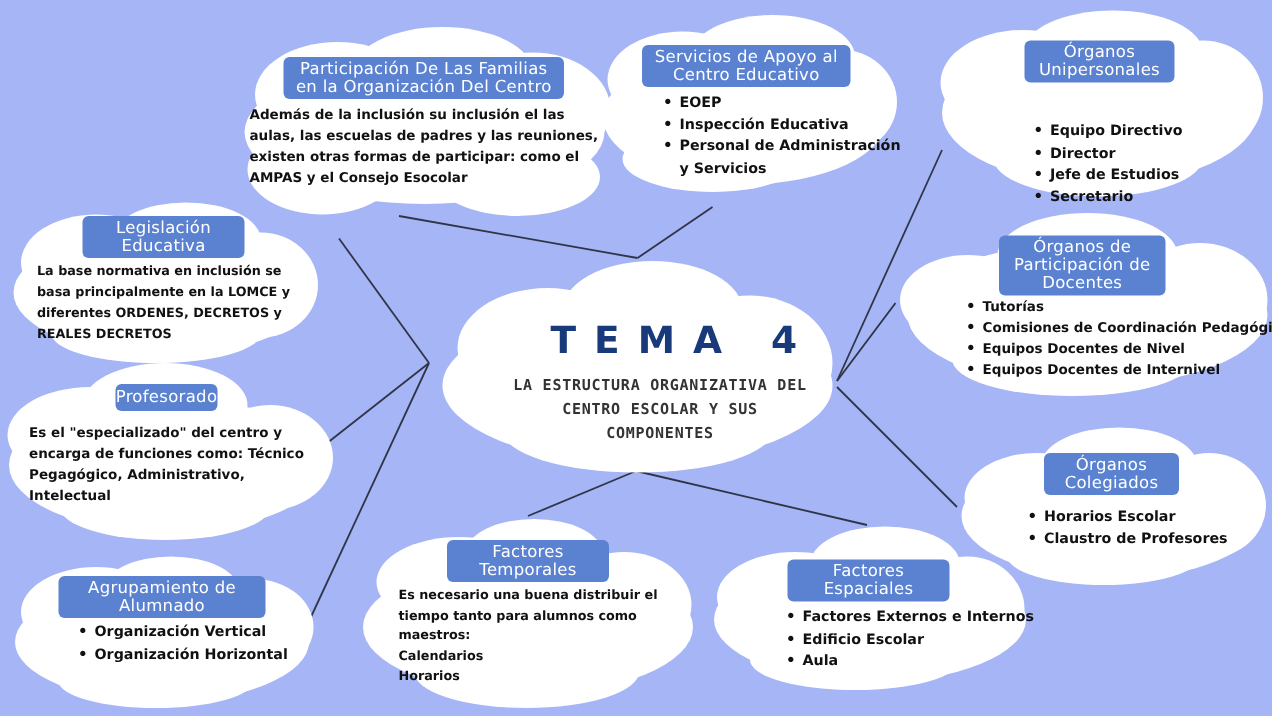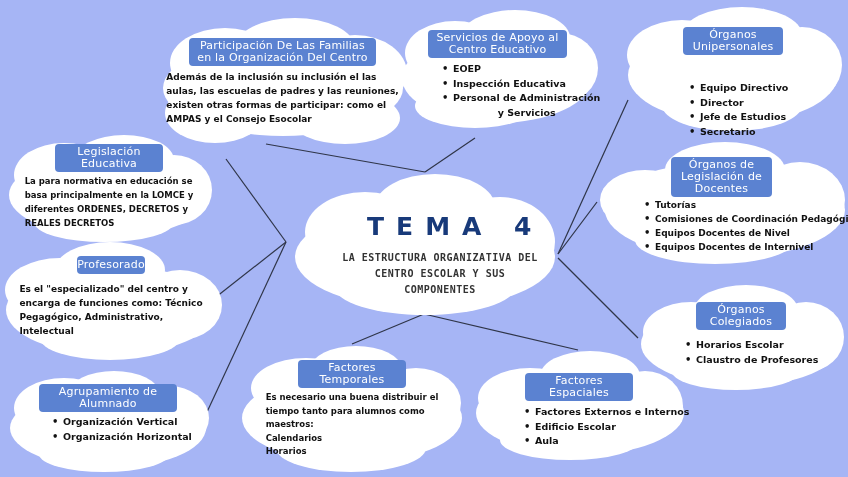--- a/index.html
+++ b/index.html
@@ -75,21 +75,21 @@
   </div>
   <div class="node-content" style="left:395px;top:30px;width:205px;">
     <div class="label-box">
       <div>Servicios de Apoyo al</div>
       <div>Centro Educativo</div>
     </div>
     <ul class="items" style="align-self:flex-start;margin-left:46px;">
       <li>EOEP</li>
       <li>Inspección Educativa</li>
       <li>Personal de Administración</li>
-      <li class="nobullet" style="list-style:none;text-align:center;">y Servicios</li>
+      <li class="nobullet" style="list-style:none;">y Servicios</li>
     </ul>
   </div>
 
   <div class="cloud" style="left:622px;top:5px;width:222px;height:128px;">
     <svg viewBox="0 0 222 128" preserveAspectRatio="none">
         <g fill="#fff">
       <ellipse cx="111" cy="70" rx="105" ry="48"></ellipse>
           <ellipse cx="60" cy="50" rx="55" ry="35"></ellipse>
           <ellipse cx="120" cy="30" rx="60" ry="28"></ellipse>
           <ellipse cx="180" cy="60" rx="40" ry="38"></ellipse>
@@ -120,42 +120,42 @@
           <ellipse cx="100" cy="92" rx="70" ry="20"></ellipse>
     </g>
       </svg>
   </div>
   <div class="node-content" style="left:4px;top:144px;width:210px;">
     <div class="label-box" style="padding:2px 22px;">
       <div>Legislación</div>
       <div>Educativa</div>
     </div>
     <div class="desc" style="font-size:8.5px;line-height:14px;margin-top:2px;">
-      <div>La para normativa en educación se</div>
+      <div>La base normativa en inclusión se</div>
       <div>basa principalmente en la LOMCE y</div>
       <div>diferentes ORDENES, DECRETOS y</div>
       <div>REALES DECRETOS</div>
     </div>
   </div>
 
   <div class="cloud" style="left:595px;top:140px;width:253px;height:125px;">
     <svg viewBox="0 0 253 125" preserveAspectRatio="none">
         <g fill="#fff">
       <ellipse cx="130" cy="70" rx="120" ry="48"></ellipse>
           <ellipse cx="50" cy="60" rx="45" ry="30"></ellipse>
           <ellipse cx="130" cy="30" rx="60" ry="28"></ellipse>
           <ellipse cx="205" cy="60" rx="45" ry="38"></ellipse>
           <ellipse cx="120" cy="100" rx="80" ry="24"></ellipse>
     </g>
       </svg>
   </div>
   <div class="node-content" style="left:595px;top:157px;width:253px;">
     <div class="label-box" style="padding:2px 10px;">
       <div>Órganos de</div>
-      <div>Legislación de</div>
+      <div>Participación de</div>
       <div>Docentes</div>
     </div>
     <ul class="items" style="align-self:flex-start;margin-left:48px;margin-top:1px;">
       <li style="font-size:9px;line-height:14px;">Tutorías</li>
       <li style="font-size:9px;line-height:14px;">Comisiones de Coordinación Pedagógica</li>
       <li style="font-size:9px;line-height:14px;">Equipos Docentes de Nivel</li>
       <li style="font-size:9px;line-height:14px;">Equipos Docentes de Internivel</li>
     </ul>
   </div>
 

